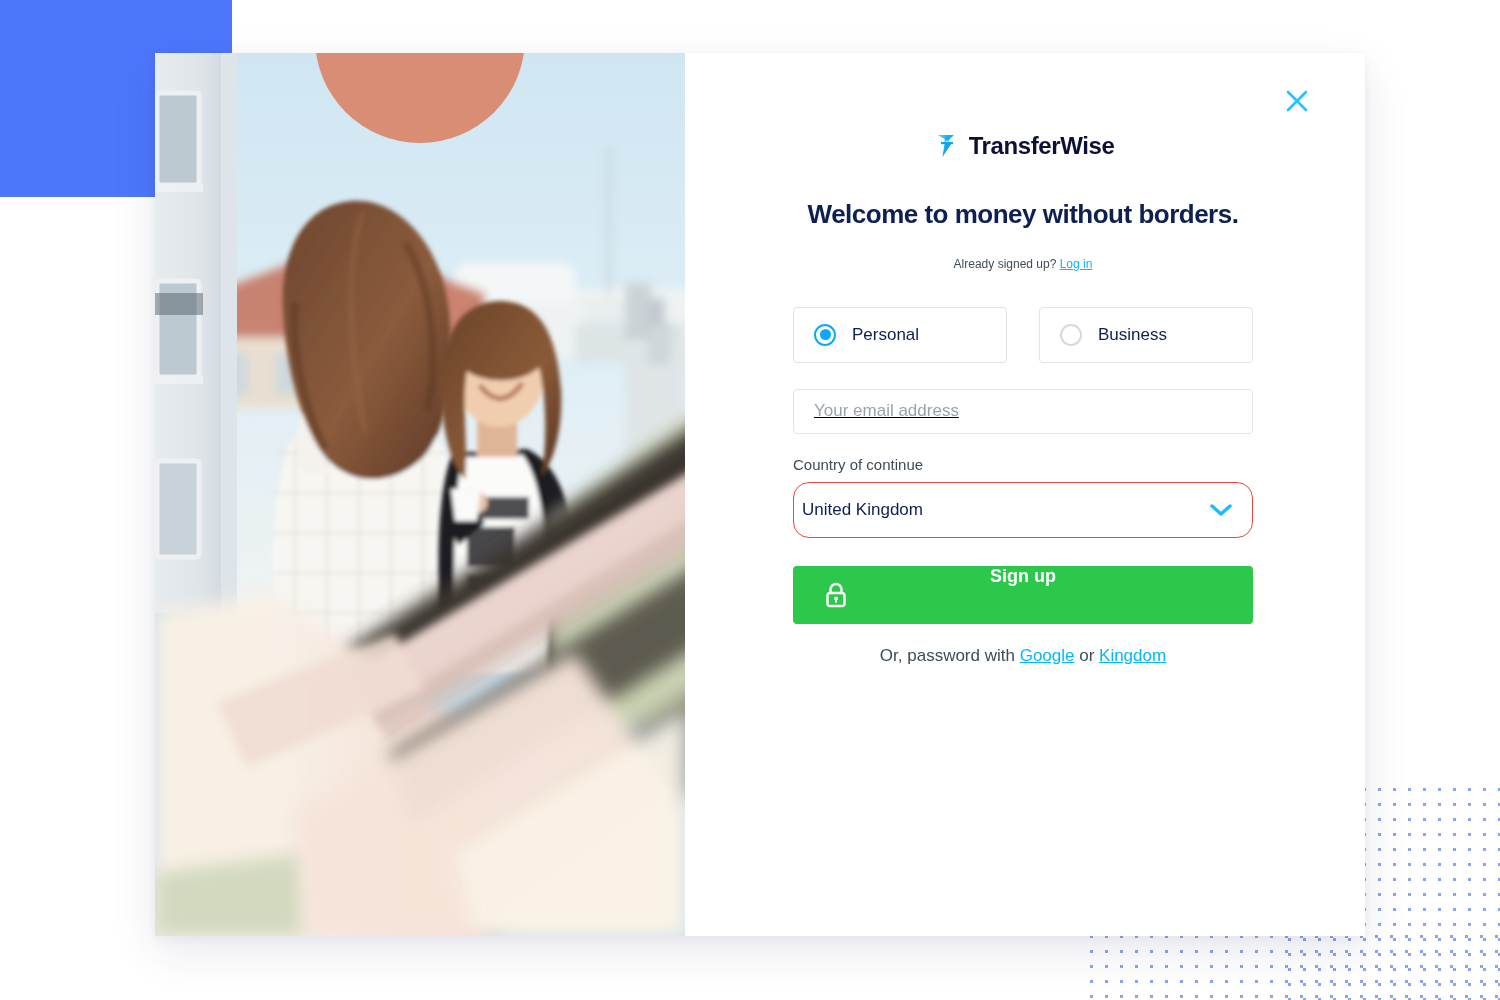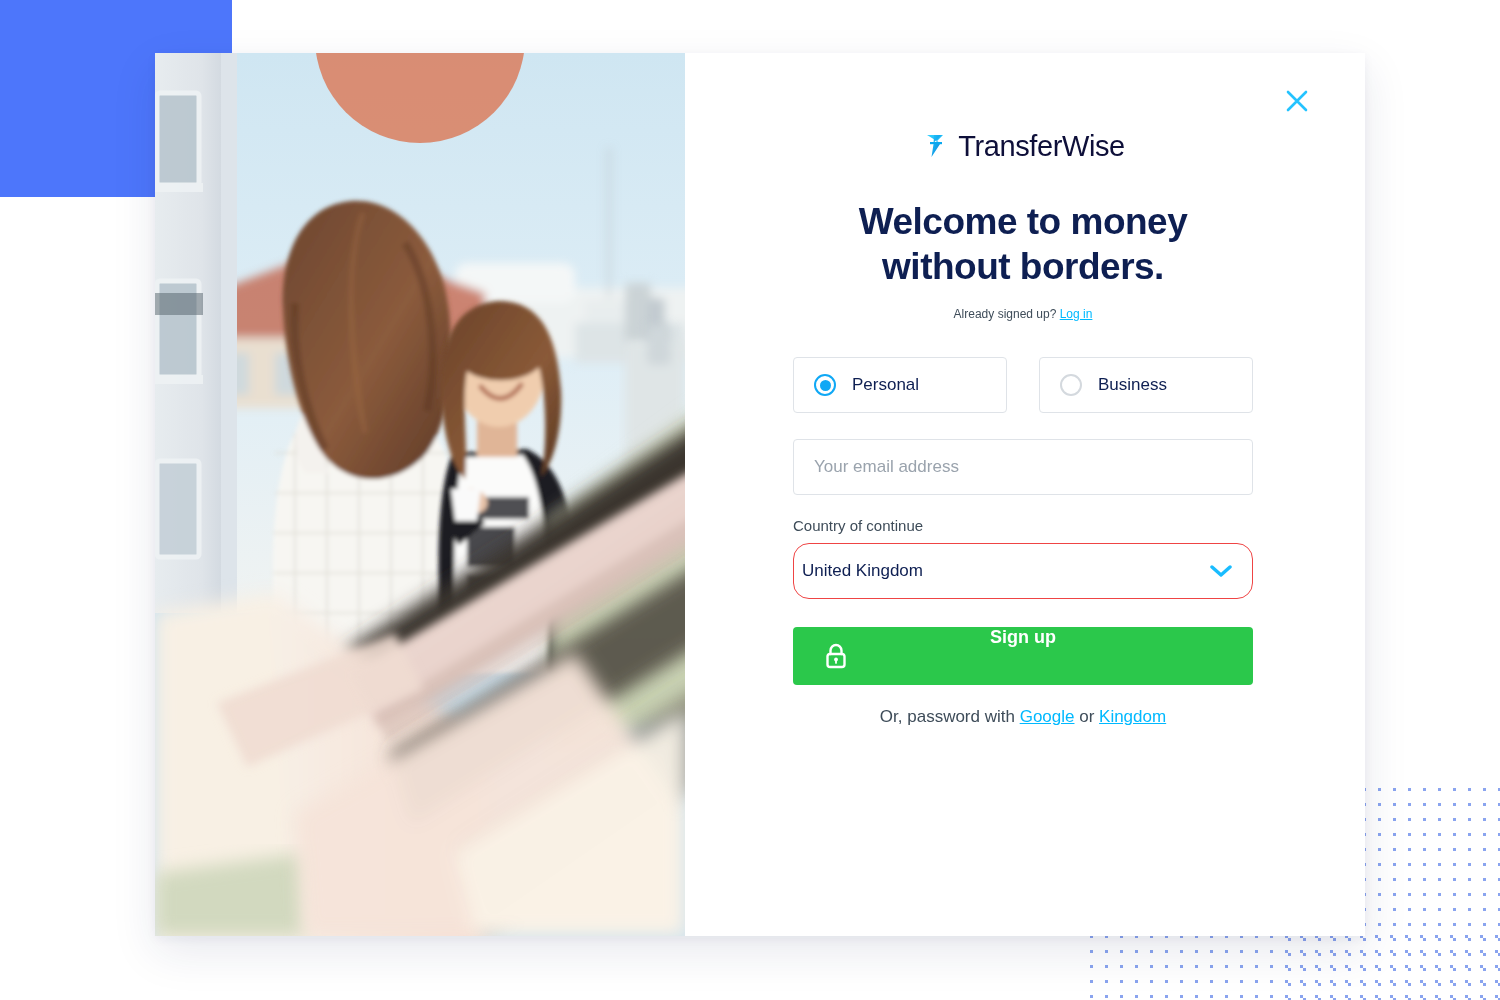--- a/index.html
+++ b/index.html
@@ -92,35 +92,35 @@
 
   
   .logo-row {
     display: flex;
     align-items: center;
     justify-content: center;
     gap: 7px;
     margin-bottom: 38px;
   }
   .logo-word {
-    font-size: 29px;
-    font-weight: 400;
+    font-size: 24px;
+    font-weight: 700;
     color: #0e0f39;
     letter-spacing: -0.4px;
     line-height: 1;
   }
 
   .headline {
-    font-size: 37px;
+    font-size: 26px;
     line-height: 1.22;
     font-weight: 700;
     color: #0e1f52;
     text-align: center;
     letter-spacing: -0.5px;
-    margin-bottom: 18px;
+    margin-bottom: 26px;
   }
 
   .subline {
     font-size: 12px;
     color: #3e4c59;
     text-align: center;
     margin-bottom: 36px;
   }
   .link {
     color: #00b9ff;
@@ -161,28 +161,29 @@
     background: #0fa8f5;
   }
   .seg-label {
     font-size: 17px;
     color: #0e1f52;
   }
 
   
   .field {
     position: relative;
-    height: 56px;
+    height: 45px;
     border: 1px solid #dfe3e8;
     border-radius: 4px;
     margin-bottom: 22px;
     display: flex;
     align-items: center;
     padding: 0 20px;
     background: #fff;
+    text-decoration: underline;
   }
   .field input {
     border: none;
     outline: none;
     width: 100%;
     font-size: 17px;
     color: #0e1f52;
     font-family: "Liberation Sans", sans-serif;
     background: transparent;
   }

